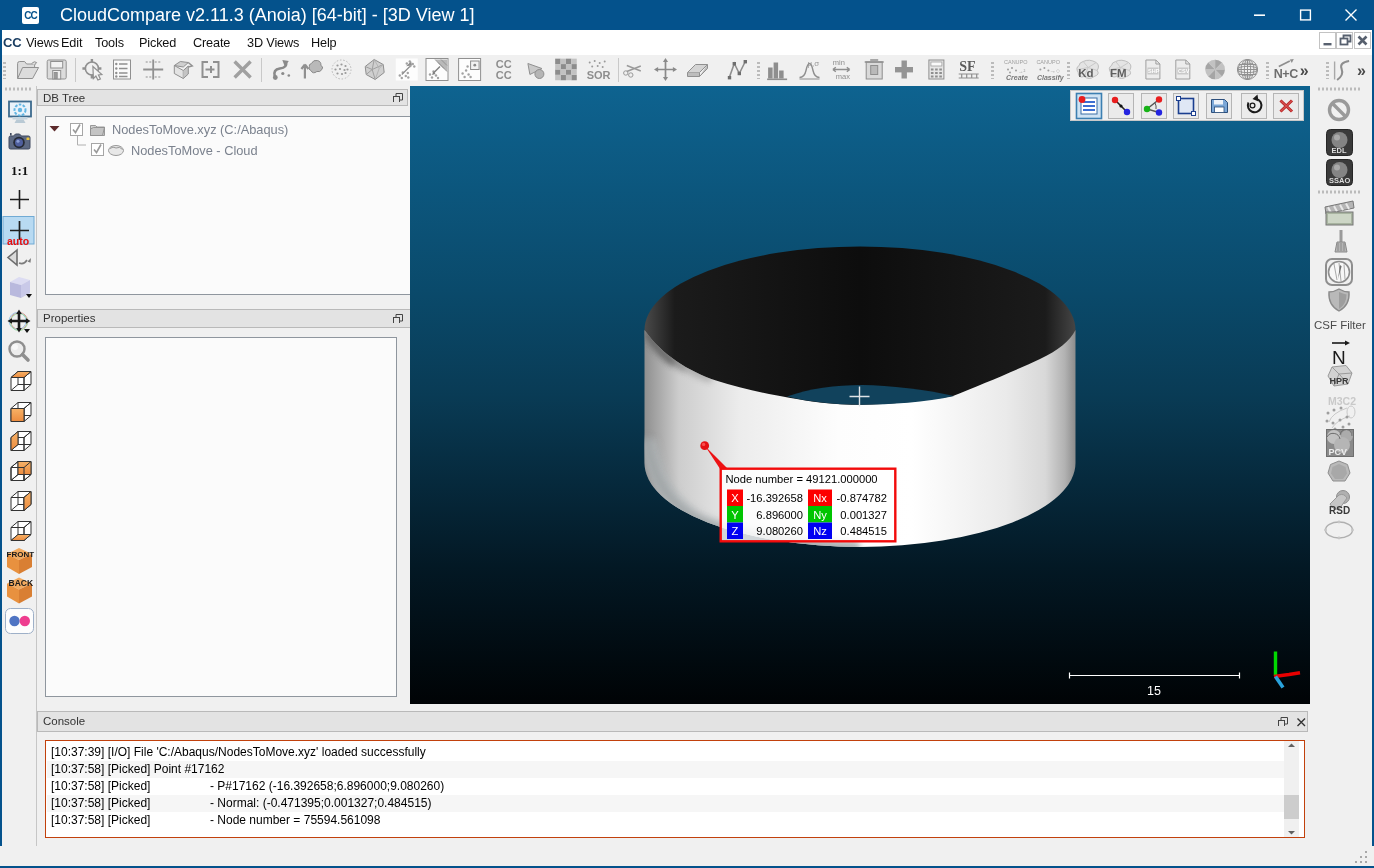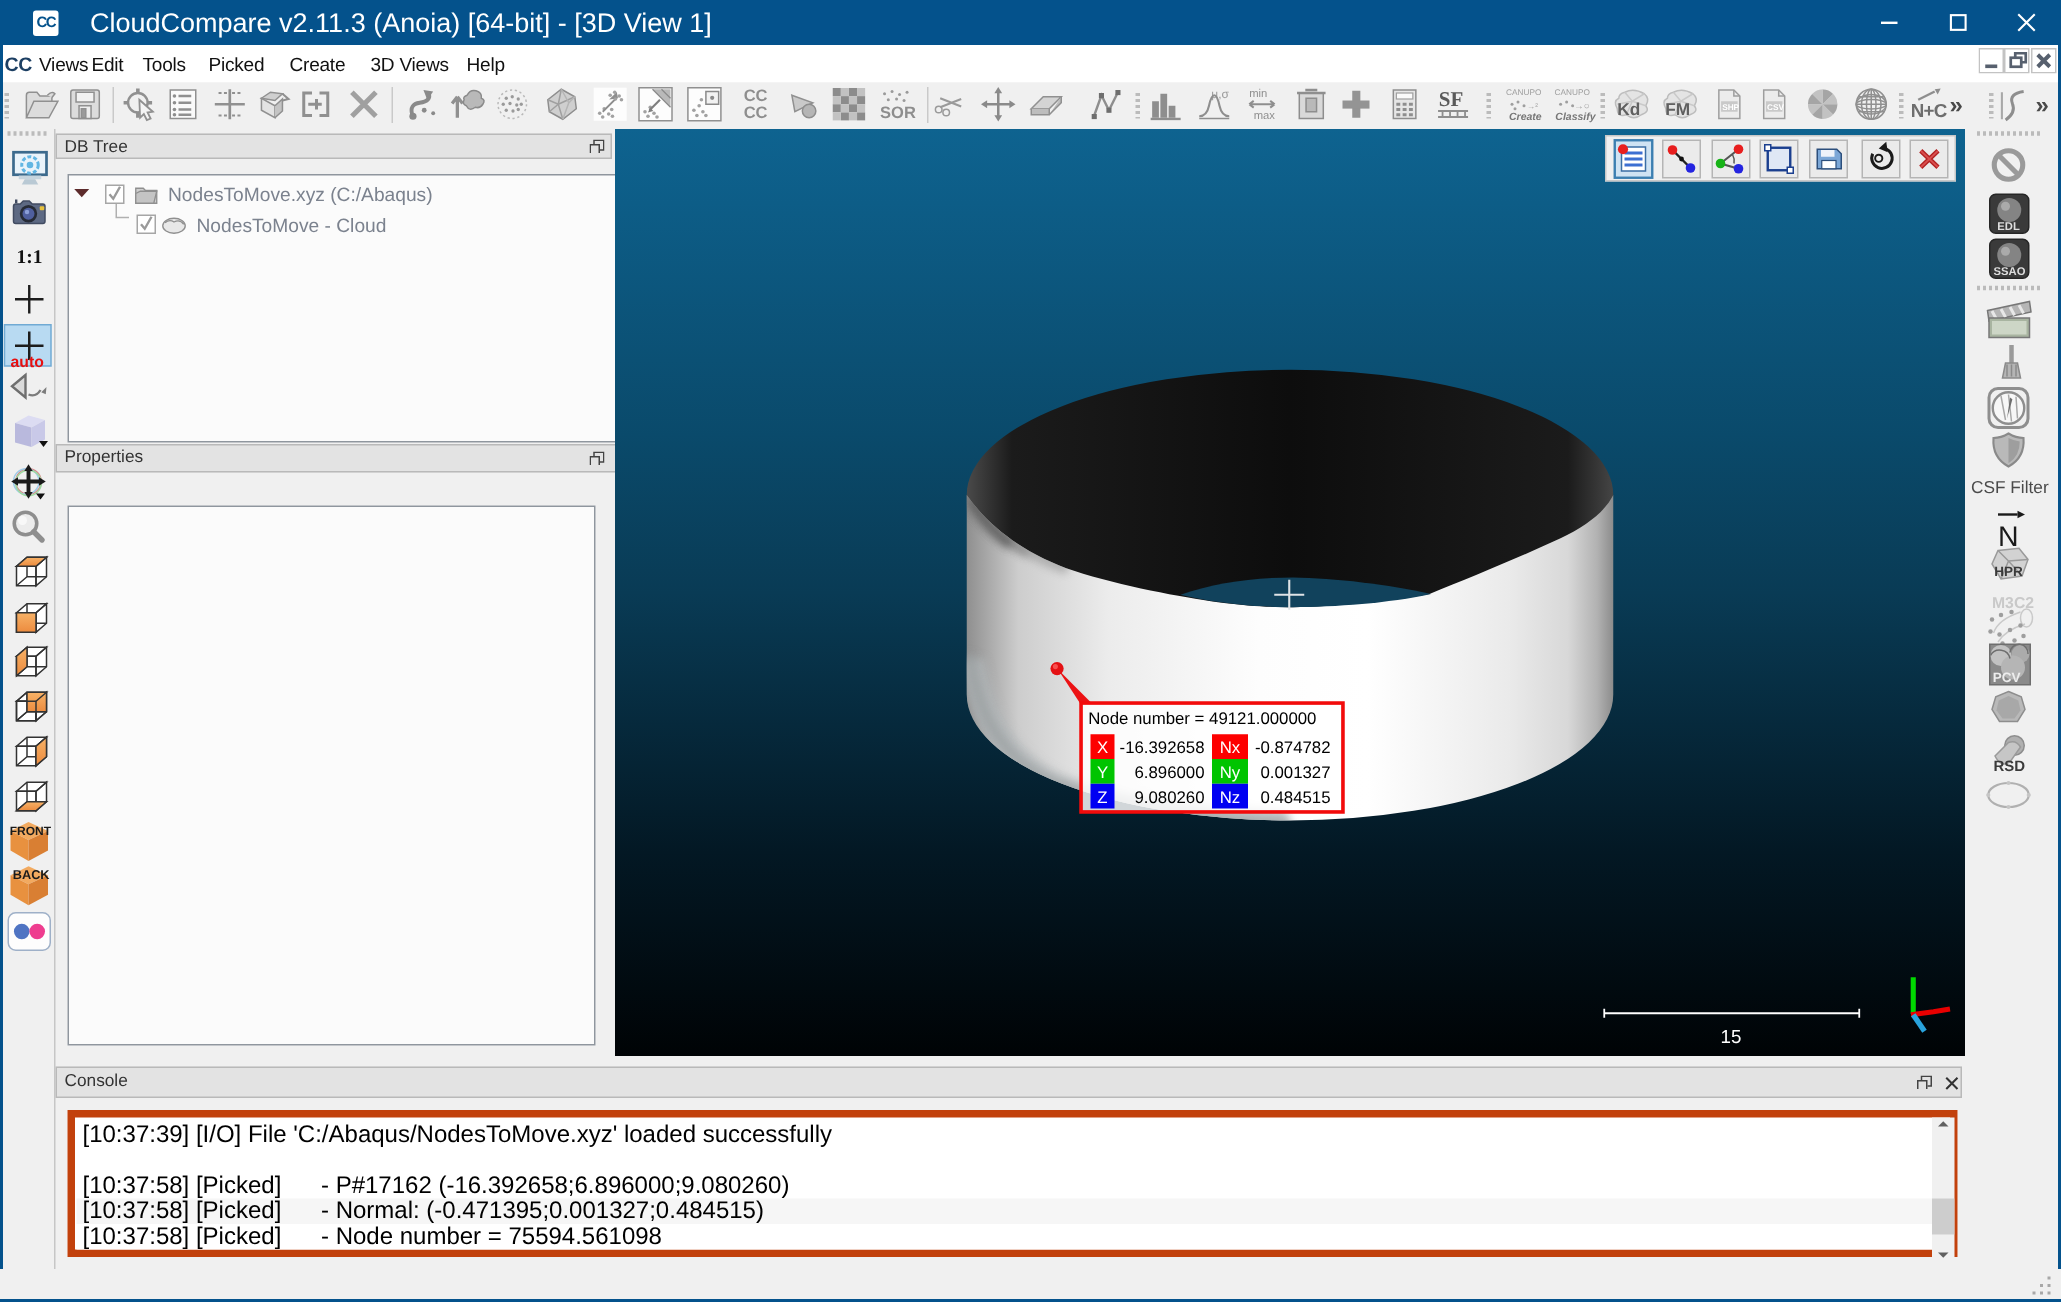--- a/index.html
+++ b/index.html
@@ -20,21 +20,21 @@
 .thandle { position:absolute; top:7px; width:3px; height:17px; background-image:repeating-linear-gradient(180deg,#bbb 0 2px,transparent 2px 4px); }
 
 #leftbar { position:absolute; left:2px; top:86px; width:35px; height:760px; background:#f0f0f0; border-right:1px solid #c6c6c6; }
 #rightbar { position:absolute; left:1310px; top:86px; width:62px; height:760px; background:#f0f0f0; }
 
 .dockhead { position:absolute; background:#e3e3e3; border:1px solid #b9b9b9; font-size:11.5px; color:#333;padding-left:40px; }
 .dockhead span { position:absolute; left:5px; top:2px; }
 .floatg { position:absolute; width:10px; height:9px; }
 .panelbox { position:absolute; background:#fbfbfb; border:1px solid #8f969e; }
 
-#consolebox { position:absolute; left:45px; top:740px; width:1260px; height:98px; background:#fff; border:5px solid #c2410c; font-size:16px; color:#000; }
+#consolebox { position:absolute; left:45px; top:740px; width:1260px; height:98px; background:#fff; border:1px solid #c2410c; font-size:12px; color:#000; }
 .crow { position:absolute; left:1px; width:1237px; height:17px; line-height:17px; white-space:pre; }
 
 #view3d { position:absolute; left:410px; top:86px; width:900px; height:618px;
   background:linear-gradient(180deg,#0e6390 0%, #0a4a6b 33%, #093b55 50%, #031824 78%, #000305 100%); }
 
 .wborder { position:absolute; background:#04528c; }
 </style>
 </head>
 <body>
 
@@ -630,21 +630,21 @@
     <path d="M31.5 19 V 28 H 40" stroke="#b0b0b0" fill="none"></path>
     <rect x="45.5" y="26.5" width="12" height="12" fill="#fff" stroke="#a6a6a6"></rect>
     <path d="M48 32.5 L50.5 35.5 L55 27.5" stroke="#9a9a9a" stroke-width="1.6" fill="none"></path>
     <g>
         <ellipse cx="70" cy="33.5" rx="7.5" ry="5" fill="#e8e8e8" stroke="#8f8f8f" stroke-width="0.9"></ellipse>
         <path d="M64 31.5 q3 -2.5 6 -0.5 q4 -2 6.5 1.5" fill="none" stroke="#8f8f8f" stroke-width="0.9"></path>
       </g>
     <text x="85" y="37.5" font-size="12.8" fill="#7b828e" font-family="Liberation Sans">NodesToMove - Cloud</text>
   </svg>
 </div>
-<div class="dockhead" style="left:37px; top:296px; width:422px; height:19px;text-align:right;">
+<div class="dockhead" style="left:37px; top:309px; width:422px; height:19px;text-align:right;">
     <span>Properties</span>
   <svg class="floatg" style="left:355px; top:4px" width="11" height="11">
       <rect x="0.5" y="3.5" width="6" height="6" fill="#e3e3e3" stroke="#444"></rect>
       <path d="M3 3.5 L3 0.5 L9.5 0.5 L9.5 7 L7 7" fill="none" stroke="#444"></path>
     </svg>
 </div>
 <div class="panelbox" style="left:45px; top:337px; width:352px; height:360px;"></div>
 
 <div id="view3d">
 <svg width="900" height="618" style="position:absolute;left:0;top:0">
@@ -913,20 +913,21 @@
   <svg class="floatg" style="left:1240px; top:5px" width="11" height="11">
       <rect x="0.5" y="3.5" width="6" height="6" fill="#e3e3e3" stroke="#444"></rect>
       <path d="M3 3.5 L3 0.5 L9.5 0.5 L9.5 7 L7 7" fill="none" stroke="#444"></path>
     </svg>
   <svg class="abs" style="left:1258px; top:5px" width="11" height="11">
       <path d="M1.5 1.5 L9 9 M9 1.5 L1.5 9" stroke="#333" stroke-width="1.4"></path>
     </svg>
 </div>
 <div id="consolebox">
   <div class="crow" style="top:3px; background:#fff"><span style="padding-left:4px">[10:37:39] [I/O] File 'C:/Abaqus/NodesToMove.xyz' loaded successfully</span></div>
+  <div class="crow" style="top:20px; background:#f6f6f6"><span style="padding-left:4px">[10:37:58] [Picked] Point #17162</span></div>
   <div class="crow" style="top:37px; background:#fff"><span style="padding-left:4px">[10:37:58] [Picked]</span><span style="position:absolute;left:163px">- P#17162 (-16.392658;6.896000;9.080260)</span></div>
   <div class="crow" style="top:54px; background:#f6f6f6"><span style="padding-left:4px">[10:37:58] [Picked]</span><span style="position:absolute;left:163px">- Normal: (-0.471395;0.001327;0.484515)</span></div>
   <div class="crow" style="top:71px; background:#fff"><span style="padding-left:4px">[10:37:58] [Picked]</span><span style="position:absolute;left:163px">- Node number = 75594.561098</span></div>
 
   <div class="abs" style="left:1238px; top:0px; width:15px; height:96px; background:#f0f0f0;">
     <svg class="abs" style="left:0;top:0" width="15" height="96">
       <path d="M4 6 L7.5 2.5 L11 6 Z" fill="#606060"></path>
       <path d="M4 90 L7.5 93.5 L11 90 Z" fill="#606060"></path>
       <rect x="0" y="54" width="15" height="24" fill="#cdcdcd"></rect>
     </svg>

